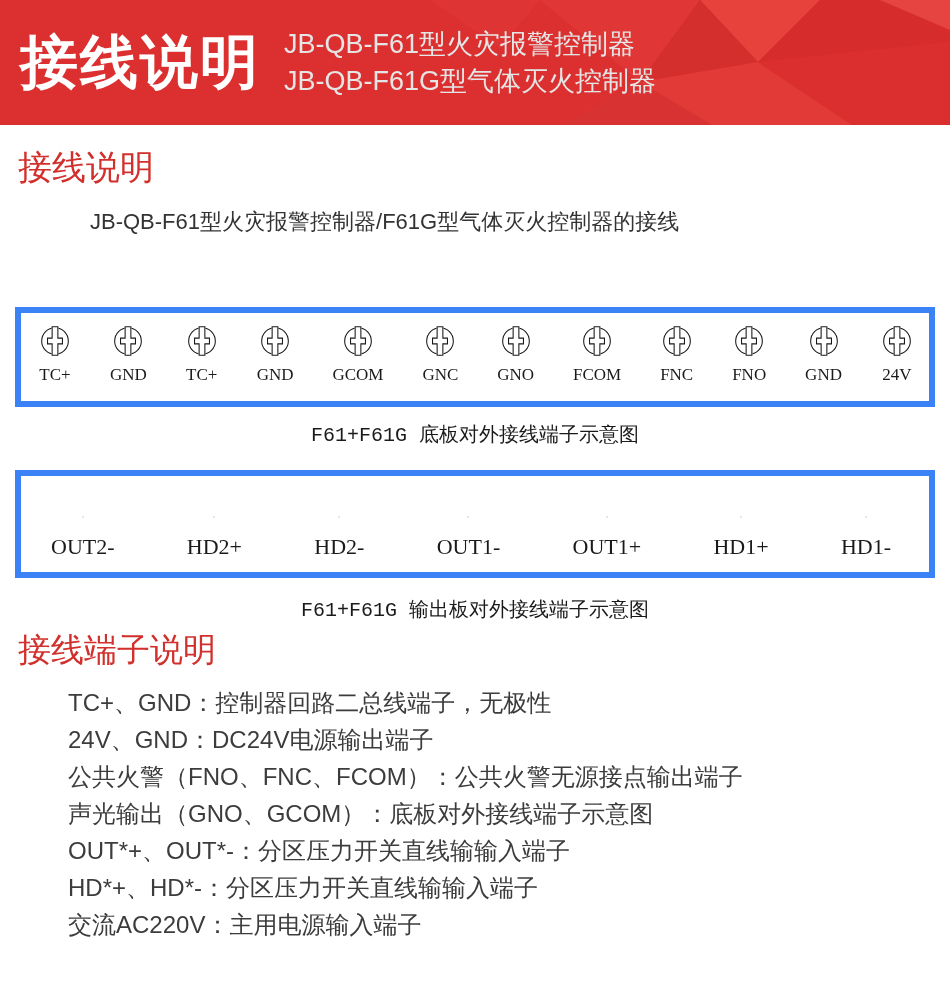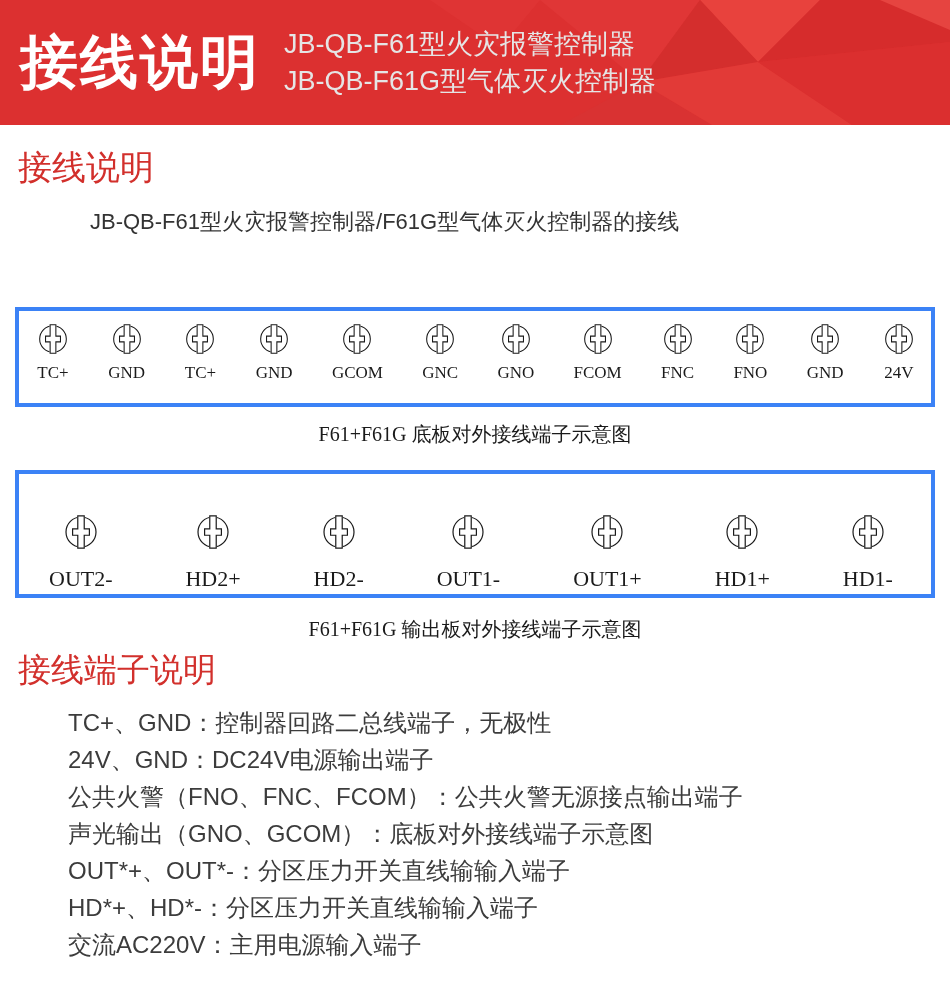--- a/index.html
+++ b/index.html
@@ -13,31 +13,31 @@
   .banner-title { color:#ffffff; font-size:58px; font-weight:bold; letter-spacing:2px; margin-left:20px; white-space:nowrap; }
   .banner-sub { margin-left:24px; color:#e5e5e5; font-size:27px; font-weight:500; line-height:37px; white-space:nowrap; }
 
   
   .h-red { color:#d2302c; font-weight:400; margin-left:18px; white-space:nowrap; }
   .h1-red { font-size:34px; margin-top:22px; line-height:40px; }
   .h2-red { font-size:33px; margin-top:7px; line-height:40px; }
   .intro { font-size:22px; color:#333333; margin:20px 0 0 90px; white-space:nowrap; }
 
   
-  .board { margin:0 15px 0 15px; border:4px solid #3b82f6; display:flex; justify-content:space-between; background:#fff; }
+  .board { margin:0 15px 0 15px; border:6px solid #3b82f6; display:flex; justify-content:space-between; background:#fff; }
   .board-1 { margin-top:70px; height:100px; padding:12px 16px 0 18px; }
-  .board-2 { margin-top:22px; height:128px; padding:40px 38px 2px 30px; }
+  .board-2 { margin-top:22px; height:108px; padding:40px 38px 12px 30px; }
   .terminal { display:flex; flex-direction:column; align-items:center; }
   .board-1 .screw { width:32px; height:32px; }
   .board-2 .screw { width:46px; height:46px; }
   .t-label { font-family:"Liberation Serif", serif; color:#1a1a1a; white-space:nowrap; }
   .board-1 .t-label { font-size:17px; margin-top:8px; }
   .board-2 .t-label { font-size:22px; margin-top:16px; }
 
-  .caption { text-align:center; font-family:Liberation Serif, serif; color:#1a1a1a; font-size:20px; }
+  .caption { text-align:center; font-family:Liberation Mono, monospace; color:#1a1a1a; font-size:20px; }
   .caption-1 { margin-top:14px; }
   .caption-2 { margin-top:18px; }
 
   
   .desc-list { list-style:none; margin:14px 0 0 68px; }
   .desc-list li { font-size:24px; line-height:37px; color:#3c3c3c; white-space:nowrap; }
 
   .hidden-defs { position:absolute; width:0; height:0; overflow:hidden; }
 </style>
 </head>

